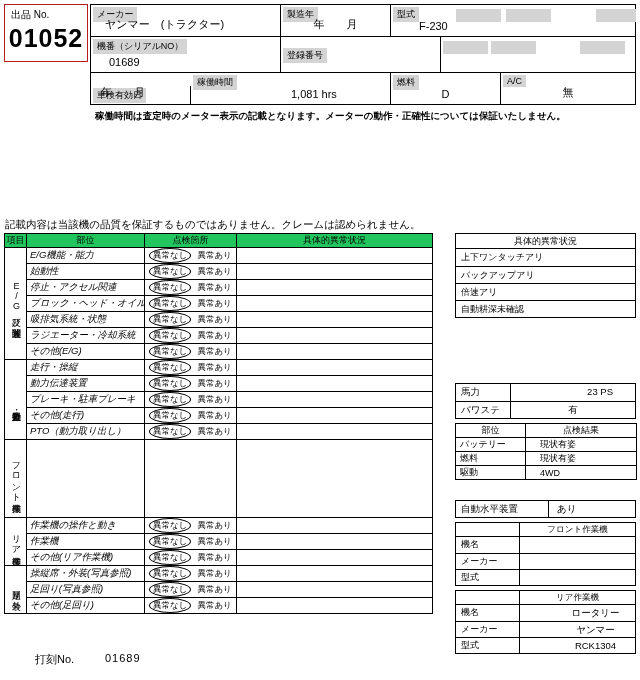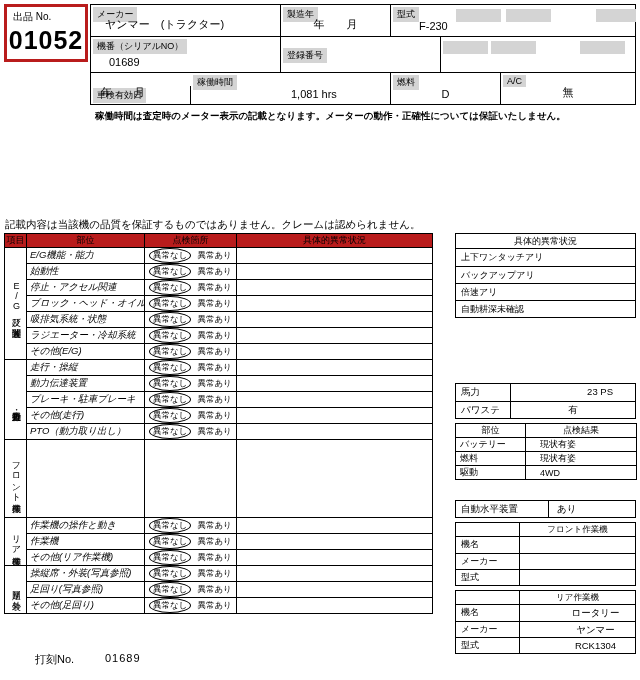--- a/index.html
+++ b/index.html
@@ -4,21 +4,21 @@
 <style>
   * { margin:0; padding:0; box-sizing:border-box; }
   html,body { background:#fff; }
   body {
     width:640px; height:680px; position:relative; overflow:hidden;
     font-family:"Liberation Sans", sans-serif; color:#000;
   }
   .abs { position:absolute; }
 
   
-  .exhibit { left:4px; top:4px; width:84px; height:58px; border:3px solid #b91c1c; }
+  .exhibit { left:4px; top:4px; width:84px; height:58px; border:1px solid #b91c1c; }
   .exhibit-label { font-size:10px; padding:3px 0 0 6px; }
   .exhibit-value { font-size:25px; font-weight:600; text-align:center; margin-top:2px; letter-spacing:1px; }
 
   
   .head { left:90px; top:4px; width:546px; border:1px solid #000; }
   .hrow { display:flex; }
   .hrow + .hrow { border-top:1px solid #000; }
   .hcell { position:relative; border-right:1px solid #000; }
   .hcell:last-child { border-right:none; }
   .r1 { height:31px; } .r2 { height:36px; } .r3 { height:32px; }
@@ -33,21 +33,21 @@
   .v-left14{left:14px;} .v-left28{left:28px;} .v-left18{left:18px;} .v-left10{left:10px;} .v-left100{left:100px;}
   .v-center{left:50%; transform:translateX(-50%);}
 
   .hours-note { left:95px; top:110px; font-size:9.5px; font-weight:bold; white-space:nowrap; }
   .disclaimer { left:5px; top:218px; font-size:10.5px; white-space:nowrap; }
 
   
   .main-table { position:absolute; left:4px; top:233px; width:428px;
                 border-collapse:collapse; table-layout:fixed; }
   .main-table th, .main-table td { border:1px solid #000; overflow:hidden; }
-  .main-table th { height:14px; font-size:9px; font-weight:normal; text-align:center; background:#b91c1c; }
+  .main-table th { height:14px; font-size:9px; font-weight:normal; text-align:center; background:#22c55e; }
   .part-cell { font-size:9.5px; padding-left:3px; height:16px; white-space:nowrap;font-style:italic; }
   .check-cell { font-size:8.5px; padding-left:4px; white-space:nowrap; }
   .opt { display:inline-block; line-height:11px; }
   .opt.circled { border:1px solid #000; border-radius:50%; padding:1px 3px; }
   .opt + .opt { margin-left:6px; }
   .group-cell { text-align:center; vertical-align:middle; padding:0; }
   .vtext { writing-mode:vertical-rl; text-orientation:upright; font-size:9px; line-height:1.1; display:inline-block; }
   tr.empty-row td { height:78px; }
   .detail-cell { }
 

